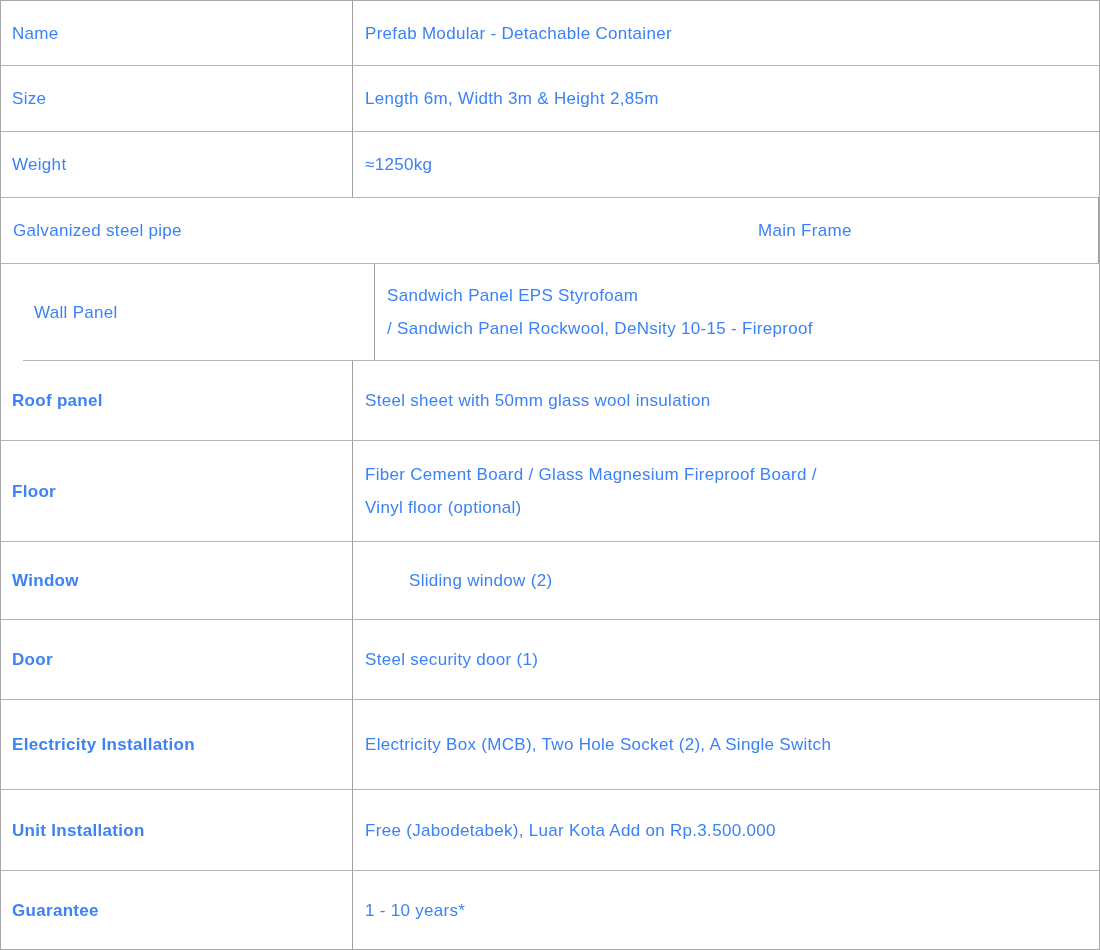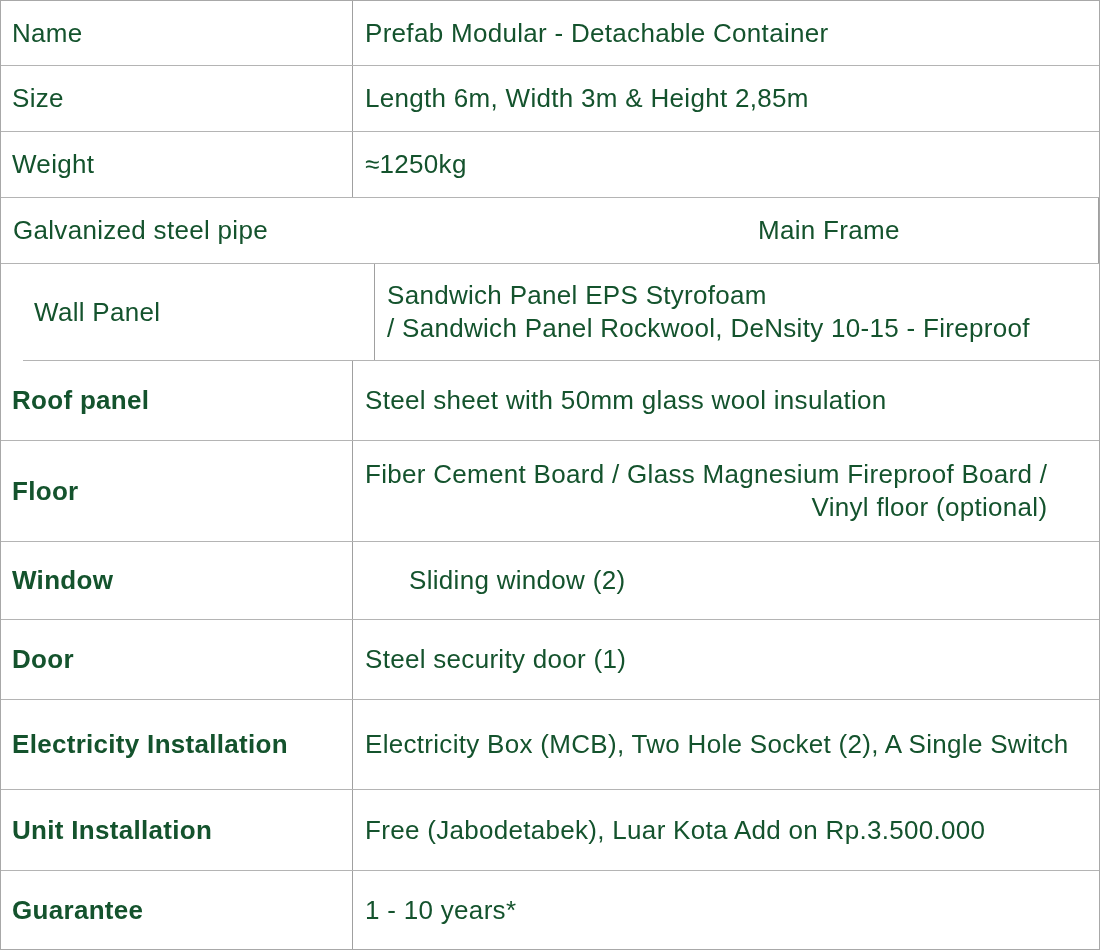--- a/index.html
+++ b/index.html
@@ -28,33 +28,33 @@
   }
   .row:last-child { border-bottom: none; }
 
   
   .row:nth-child(1)  { height: 65px; }
   .row:nth-child(2)  { height: 66px; }
   .row:nth-child(3)  { height: 66px; }
   .row:nth-child(4)  { height: 66px; }
   .row:nth-child(5)  { height: 97px; margin-left: 22px; }
   .row:nth-child(6)  { height: 80px; }
-  .row:nth-child(7)  { height: 101px; text-align: right; }
+  .row:nth-child(7)  { height: 101px; }
   .row:nth-child(8)  { height: 78px; gap: 44px; }
   .row:nth-child(9)  { height: 80px; }
   .row:nth-child(10) { height: 90px; }
   .row:nth-child(11) { height: 81px; }
   .row:nth-child(12) { height: 78px; }
 
   .cell {
     display: flex;
     align-items: center;
-    font-size: 26px;
+    font-size: 17px;
     line-height: 33px;
-    color: #14532d;
+    color: #3b82f6;
     letter-spacing: 0.3px;
   }
 
   .label-cell {
     width: 352px;
     min-width: 352px;
     border-right: 1px solid #a0a0a0;
     padding: 4px 14px 4px 11px;
     font-weight: 500;
   }

